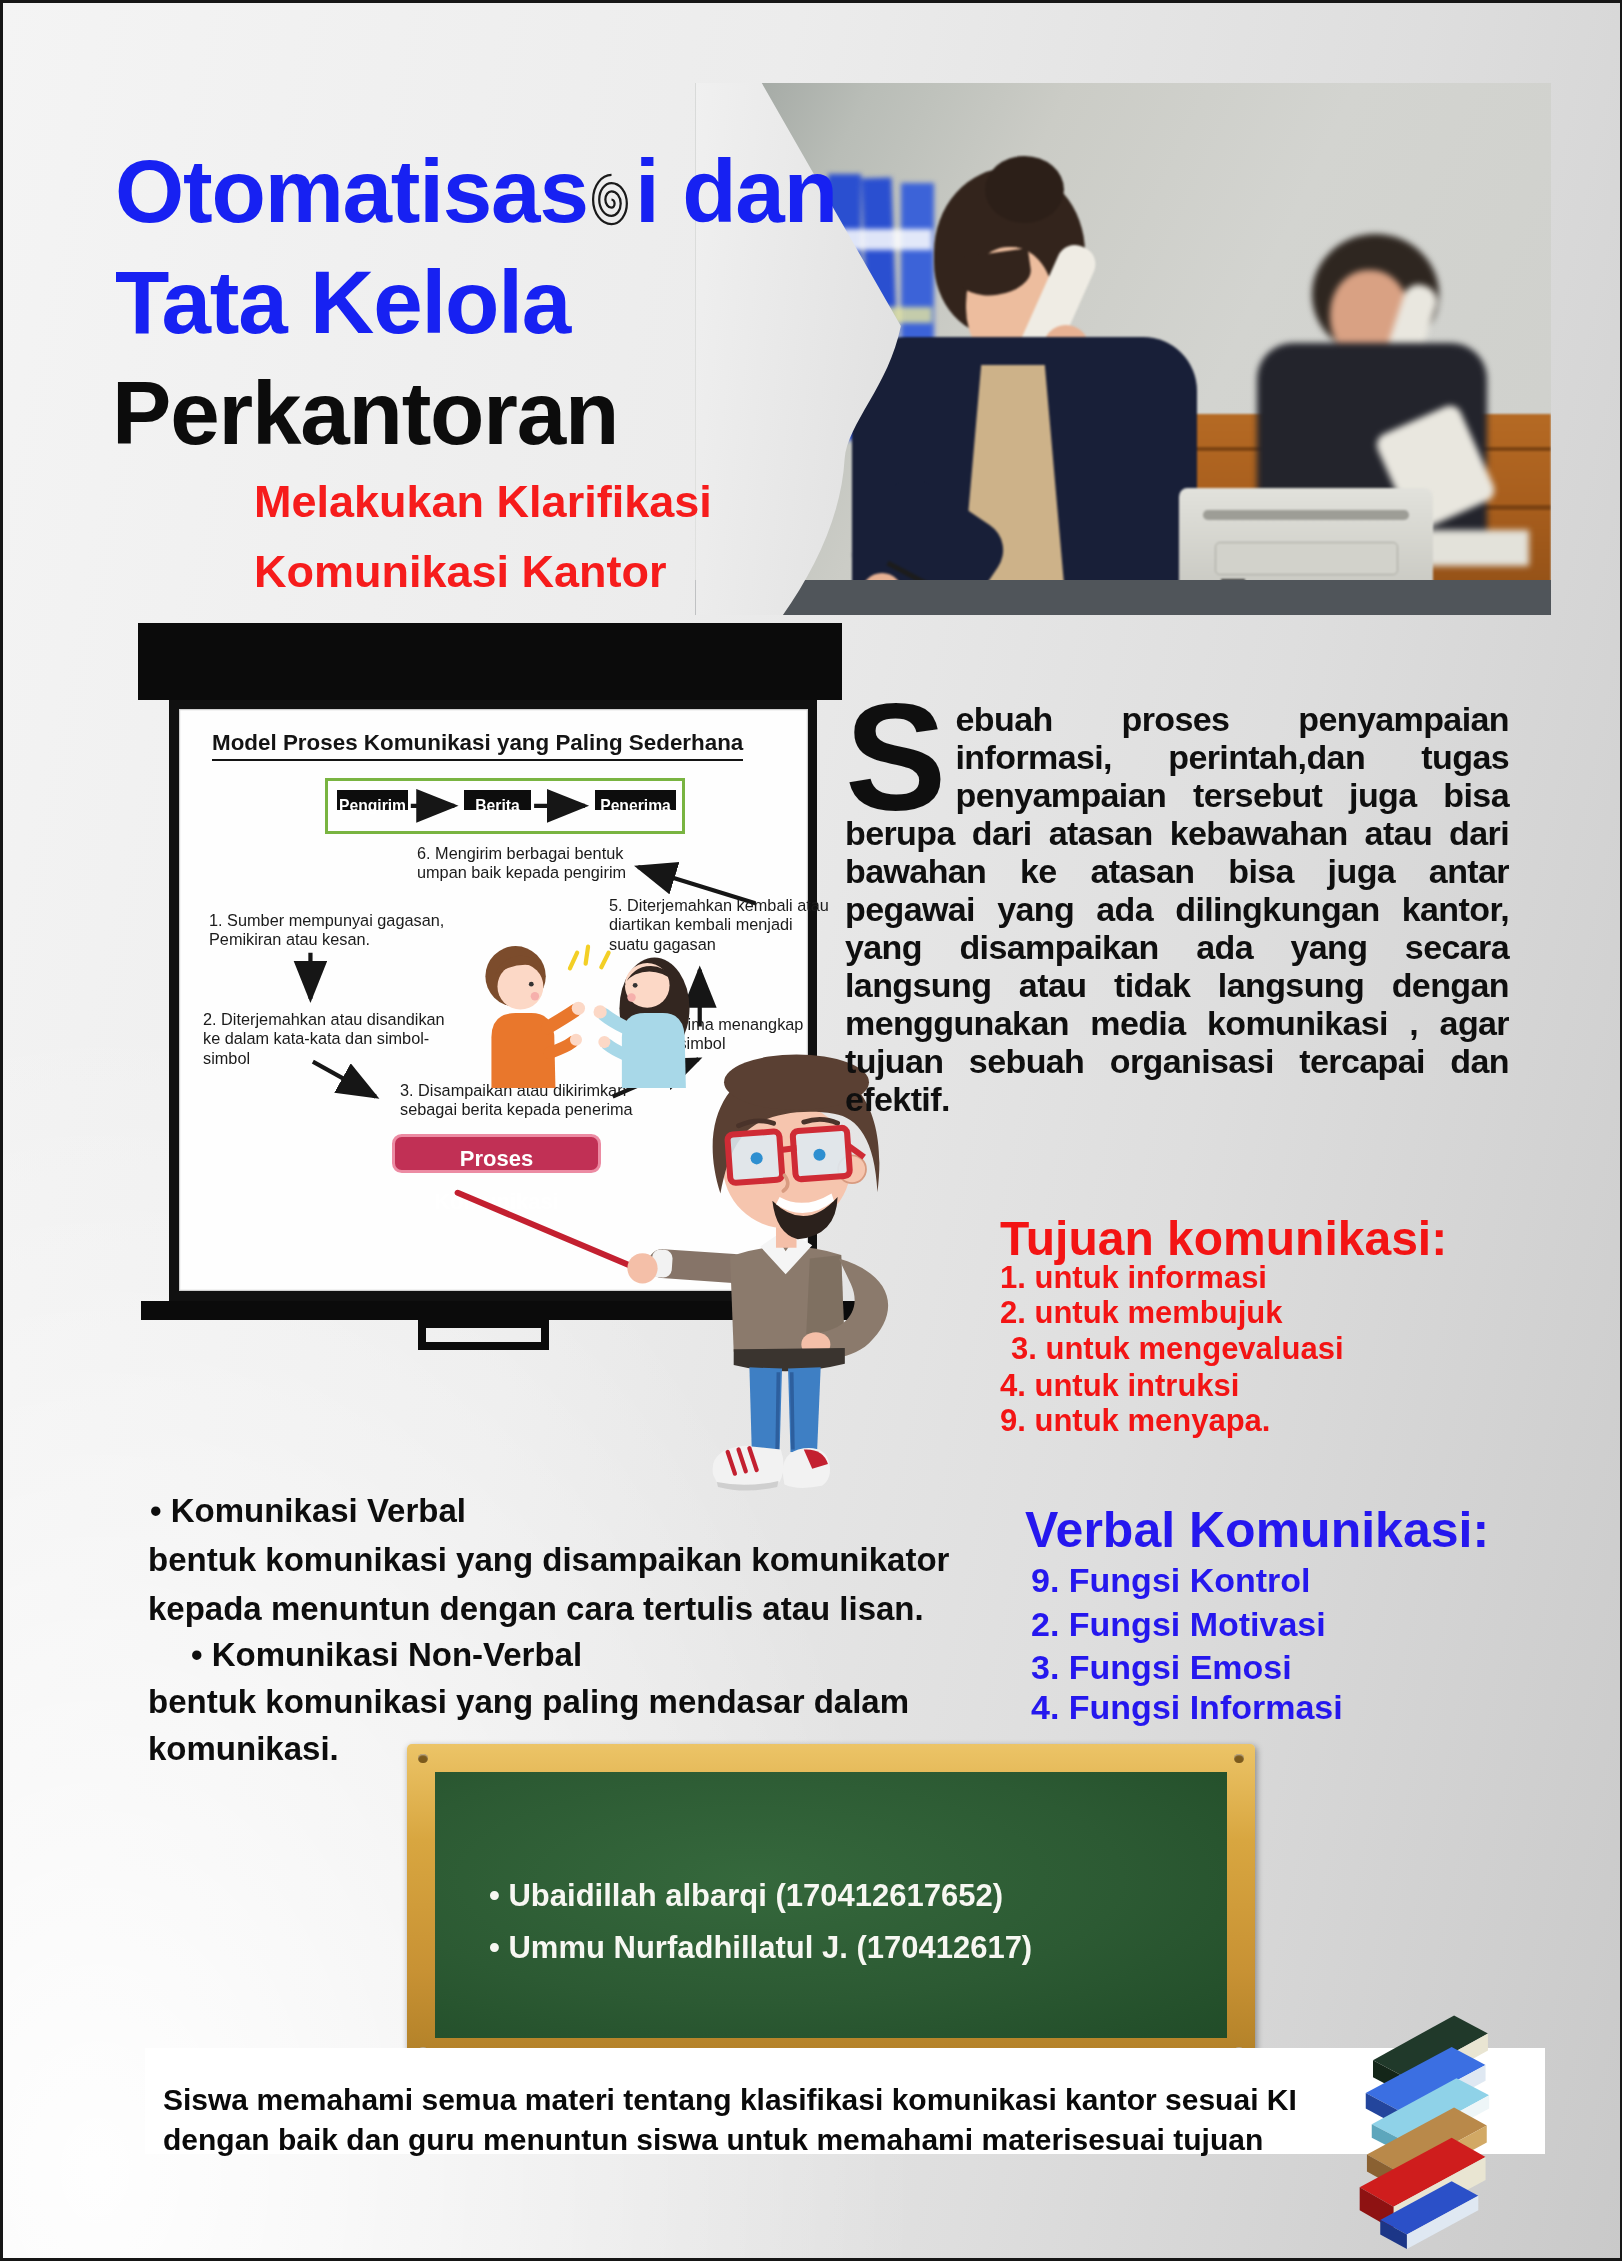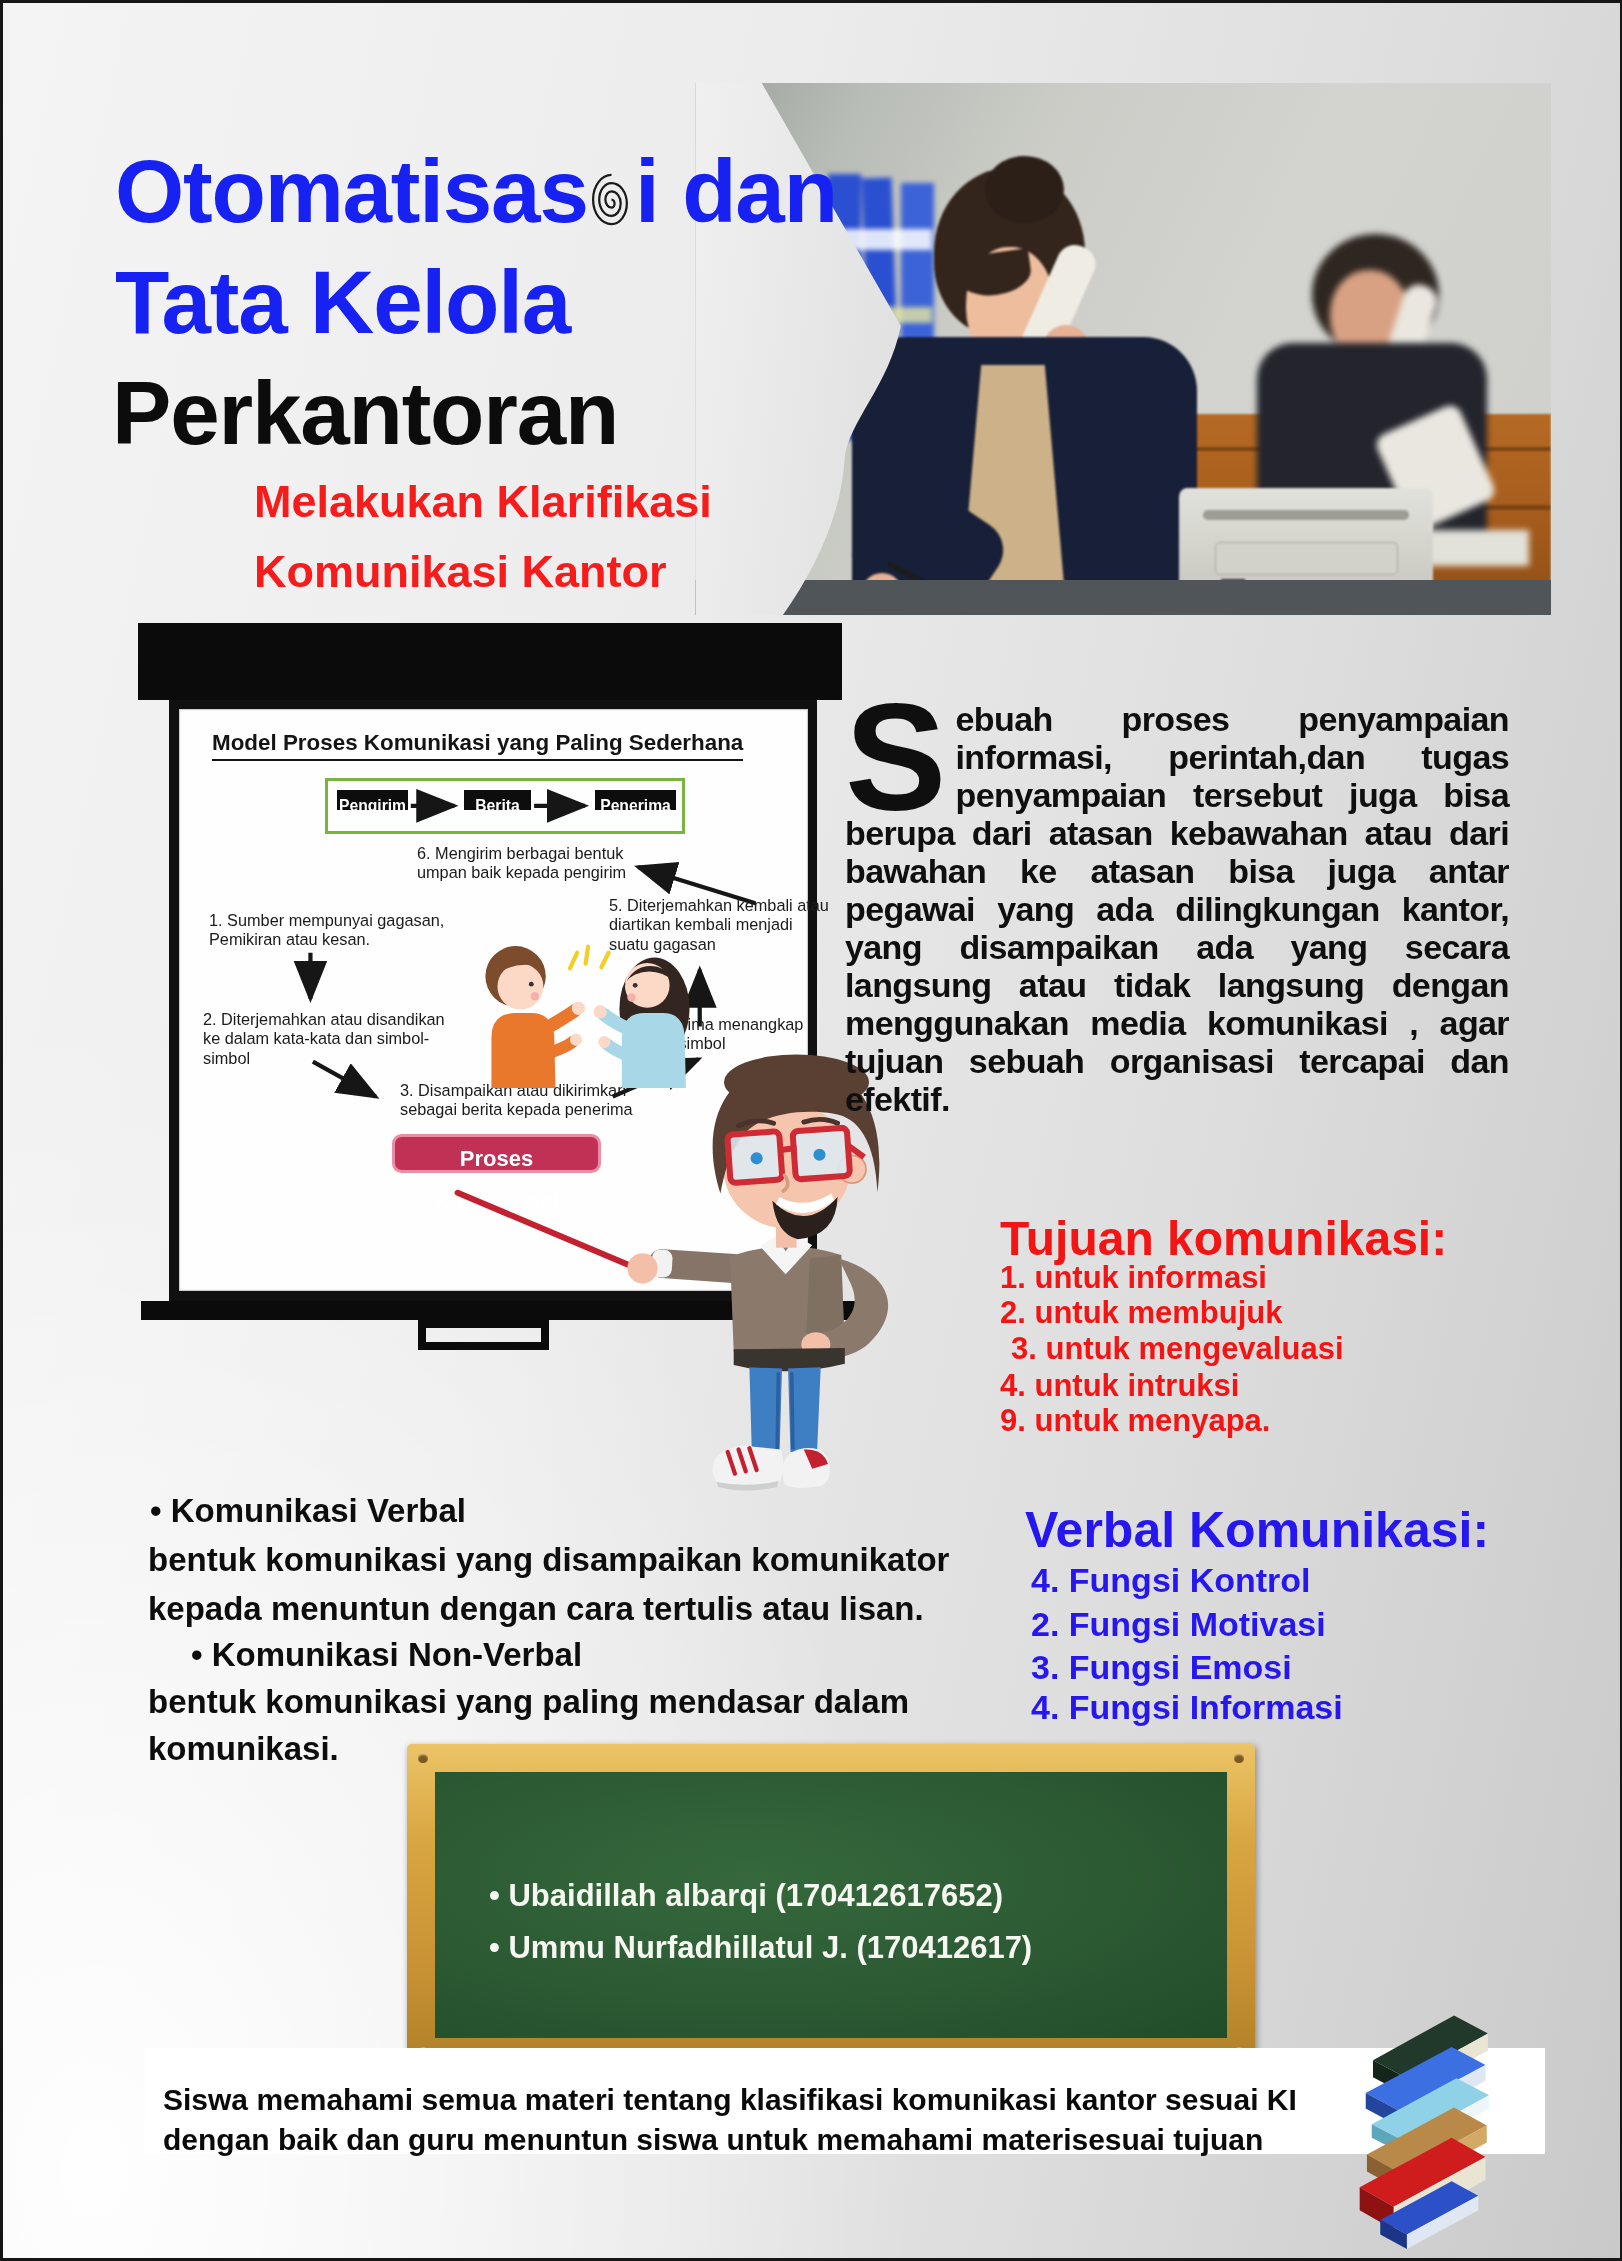--- a/index.html
+++ b/index.html
@@ -270,21 +270,21 @@
   </div>
 
   <div class="abs red-h" style="left:1000px;top:1211px;">Tujuan komunikasi:</div>
   <div class="abs red-i" style="left:1000px;top:1260px;">1. untuk informasi</div>
   <div class="abs red-i" style="left:1000px;top:1295px;">2. untuk membujuk</div>
   <div class="abs red-i" style="left:1011px;top:1331px;">3. untuk mengevaluasi</div>
   <div class="abs red-i" style="left:1000px;top:1368px;">4. untuk intruksi</div>
   <div class="abs red-i" style="left:1000px;top:1403px;">9. untuk menyapa.</div>
 
   <div class="abs blue-h" style="left:1025px;top:1501px;">Verbal Komunikasi:</div>
-  <div class="abs blue-i" style="left:1031px;top:1561px;">4. Fungsi Kontrol</div>
+  <div class="abs blue-i" style="left:1031px;top:1561px;">9. Fungsi Kontrol</div>
   <div class="abs blue-i" style="left:1031px;top:1605px;">2. Fungsi Motivasi</div>
   <div class="abs blue-i" style="left:1031px;top:1648px;">3. Fungsi Emosi</div>
   <div class="abs blue-i" style="left:1031px;top:1688px;">4. Fungsi Informasi</div>
 
   <div class="abs vline" style="left:150px;top:1492px;">•  Komunikasi Verbal</div>
   <div class="abs vline" style="left:148px;top:1541px;">bentuk komunikasi yang disampaikan komunikator</div>
   <div class="abs vline" style="left:148px;top:1590px;">kepada menuntun dengan cara tertulis atau lisan.</div>
   <div class="abs vline" style="left:160px;top:1636px;margin-left:31px;">•  Komunikasi Non-Verbal</div>
   <div class="abs vline" style="left:148px;top:1683px;">bentuk komunikasi yang paling mendasar dalam</div>
   <div class="abs vline" style="left:148px;top:1730px;">komunikasi.</div>

